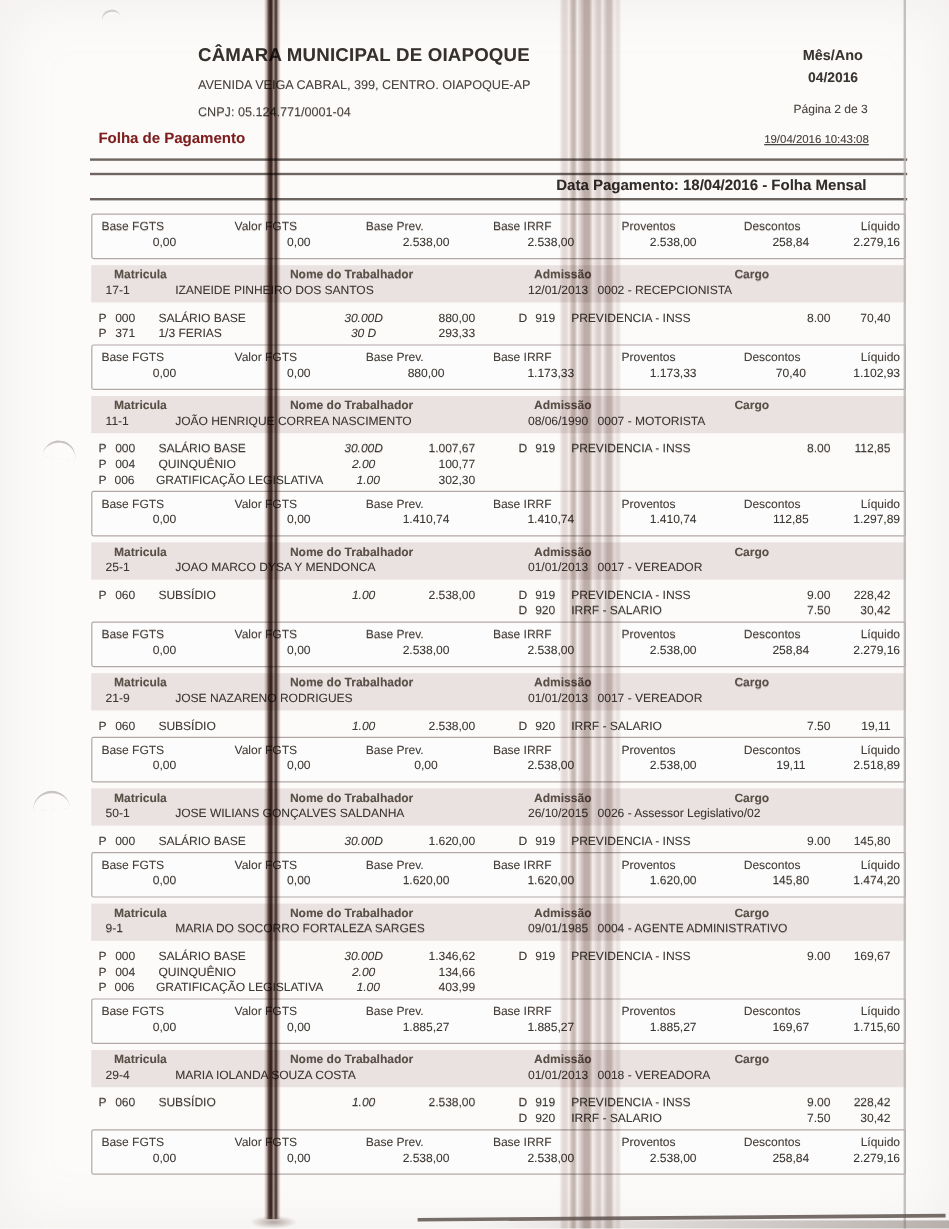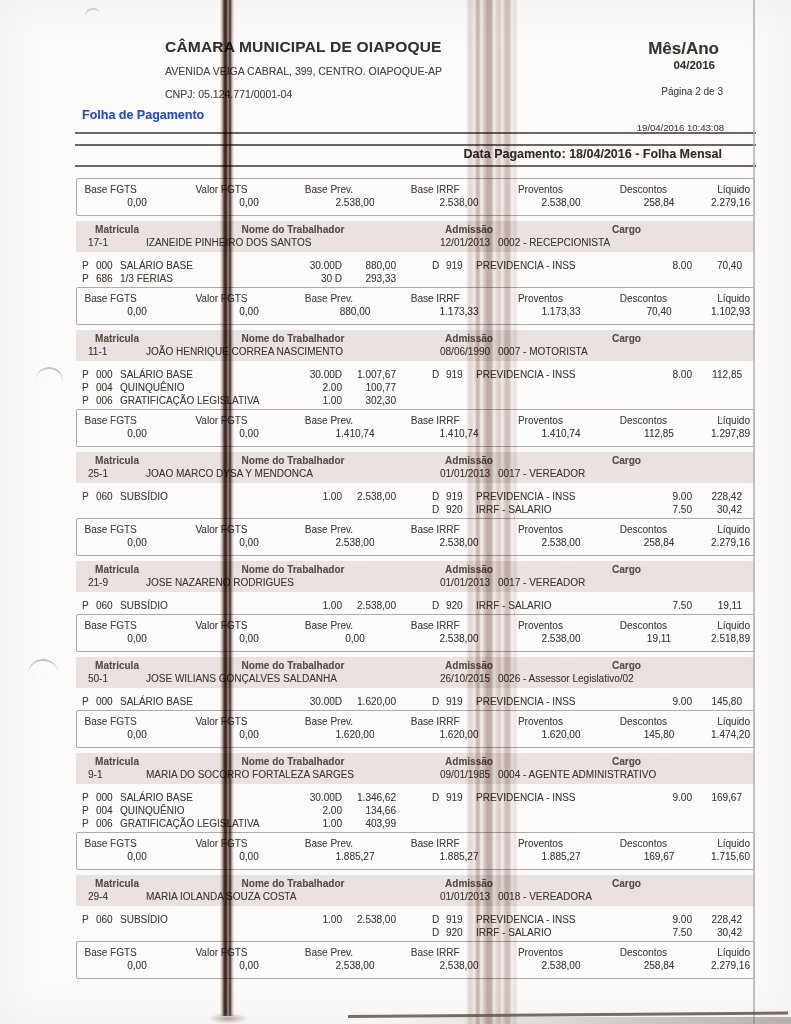--- a/index.html
+++ b/index.html
@@ -9,25 +9,25 @@
     box-shadow:inset 0 0 50px rgba(175,165,155,.14);
     font-family:"Liberation Sans", sans-serif;
     color:#3f3a36;
   }
   .content{position:absolute;left:76px;top:0;width:679px;
     text-shadow:0.2px 0.2px 0.35px rgba(80,65,55,.30);}
   .abs{position:absolute;white-space:nowrap;}
   .h-title{left:89px;top:38px;font-size:15.5px;font-weight:bold;color:#35312d;letter-spacing:.2px;}
   .h-address{left:89px;top:65px;font-size:10.5px;color:#49443f;}
   .h-cnpj{left:89px;top:88px;font-size:10.5px;color:#49443f;}
-  .h-mesano-label{right:36px;top:39px;font-size:17px;font-weight:bold;color:#38342f;}
+  .h-mesano-label{right:36px;top:39px;font-size:12px;font-weight:bold;color:#38342f;}
   .h-mesano-value{right:40px;top:59px;font-size:11.5px;font-weight:bold;color:#38342f;}
   .h-page{right:32px;top:86px;font-size:10px;color:#49443f;}
-  .h-folha{left:6px;top:108px;font-size:12.5px;font-weight:bold;color:#1d4ed8;}
-  .h-datetime{right:31px;top:122px;font-size:9.5px;color:#49443f;text-decoration:underline;}
+  .h-folha{left:6px;top:108px;font-size:12.5px;font-weight:bold;color:#7f1d1d;}
+  .h-datetime{right:31px;top:111px;font-size:9.5px;color:#49443f;text-decoration:underline;}
   .rule{position:absolute;left:-1px;width:681px;height:2px;background:#6e6560;}
   .rule-a{top:132px;}.rule-b{top:144px;}.rule-c{top:165px;}
   .banner{right:33px;top:147px;font-size:12.5px;font-weight:bold;color:#302c29;}
 
   .records{position:absolute;left:0;top:176px;width:679px;}
 
   .totals-box{border:1px solid #b2a9a7;border-radius:2px;padding:4px 0 5px 0;margin-top:2px;background:rgba(255,255,255,.35);}
   .totals-row{display:flex;font-size:10px;}
   .totals-row.labels{line-height:13px;color:#46403b;gap:48px;}
   .totals-row.values{line-height:14px;color:#3b3733;}
@@ -43,22 +43,22 @@
   .emp-band{background:#e9e2e1;display:grid;grid-template-columns:58px 294px 58px auto;
     padding:2px 0 3px 12px;font-size:10px;line-height:13px;margin-top:5px;}
   .emp-band .lbl{font-weight:bold;color:#5a4f46;text-align:center;}
   .emp-band .val{font-weight:normal;color:#3d3834;}
   .emp-band div{white-space:nowrap;overflow:visible;}
 
   .pay-lines{display:flex;padding-left:6px;font-size:10px;line-height:13px;margin-top:7px;color:#3e3a36;}
   .earn-col{width:314px;}
   .ded-col{width:312px;margin-left:36px;}
   .pe-row,.pd-row{display:flex;white-space:nowrap;}
-  .pe-type{width:14px;}.pe-code{width:24px;}.pe-desc{flex:1;}
-  .pe-qty{width:78px;text-align:right;}.pe-val{width:54px;text-align:right;}
+  .pe-type{width:14px;}.pe-code{width:36px;}.pe-desc{flex:1;}
+  .pe-qty{width:78px;text-align:center;font-style:italic;}.pe-val{width:54px;text-align:right;}
   .pd-type{width:14px;}.pd-code{width:30px;}.pd-desc{flex:1;}
   .pd-rate{width:56px;text-align:right;}.pd-val{width:50px;text-align:right;padding-right:2px;}
 
   
   .artifact{position:absolute;pointer-events:none;}
   .streak-dark{left:220px;top:0;width:14px;height:1016px;mix-blend-mode:multiply;
     background:linear-gradient(90deg,
       rgba(125,90,75,0) 0px, rgba(125,90,75,.40) 2px, rgba(60,32,26,.85) 4px,
       rgba(35,16,12,.95) 6px, rgba(95,60,50,.55) 8px, rgba(40,20,16,.90) 10px,
       rgba(120,85,70,.40) 12px, rgba(125,90,75,0) 14px);}
@@ -143,21 +143,21 @@
           <div class="earn-col">
             <div class="pe-row">
               <div class="pe-type">P</div>
               <div class="pe-code">000</div>
               <div class="pe-desc">SALÁRIO BASE</div>
               <div class="pe-qty">30.00D</div>
               <div class="pe-val">880,00</div>
             </div>
             <div class="pe-row">
               <div class="pe-type">P</div>
-              <div class="pe-code">686</div>
+              <div class="pe-code">371</div>
               <div class="pe-desc">1/3 FERIAS</div>
               <div class="pe-qty">30 D</div>
               <div class="pe-val">293,33</div>
             </div>
           </div>
           <div class="ded-col">
             <div class="pd-row">
               <div class="pd-type">D</div>
               <div class="pd-code">919</div>
               <div class="pd-desc">PREVIDENCIA - INSS</div>

